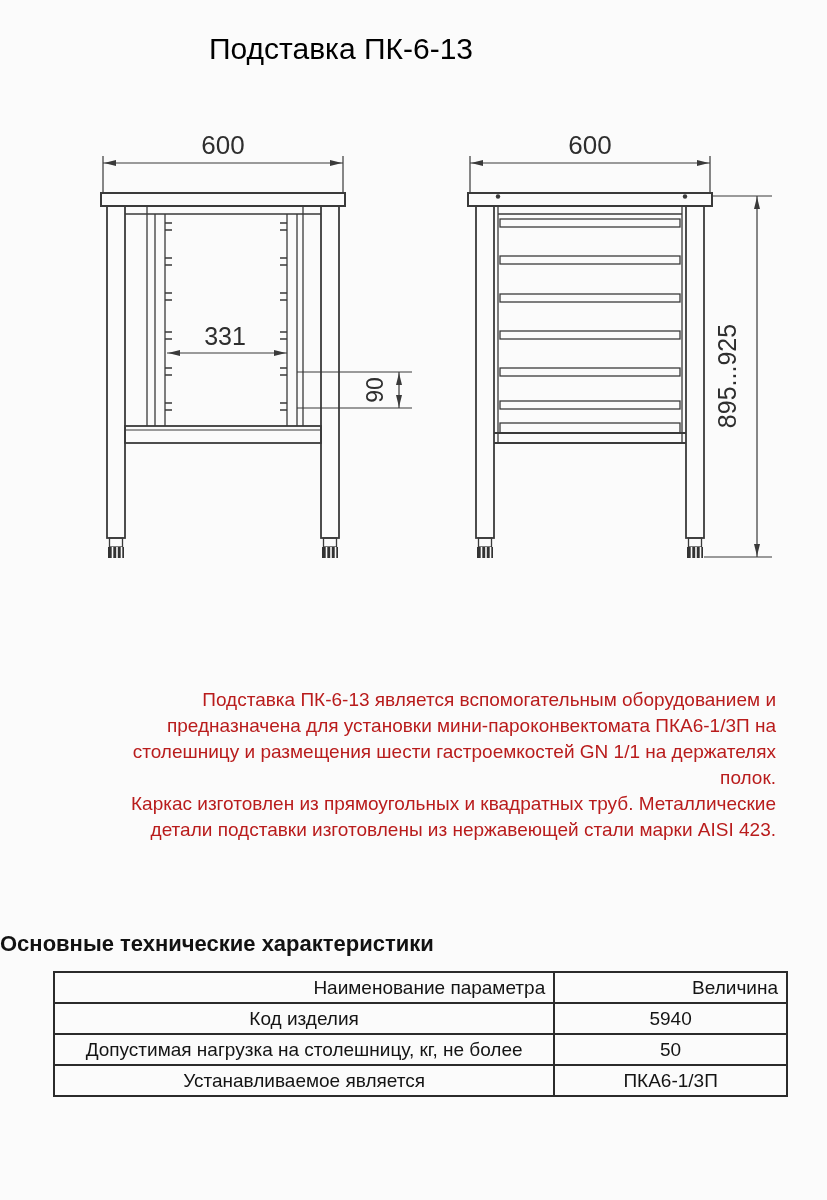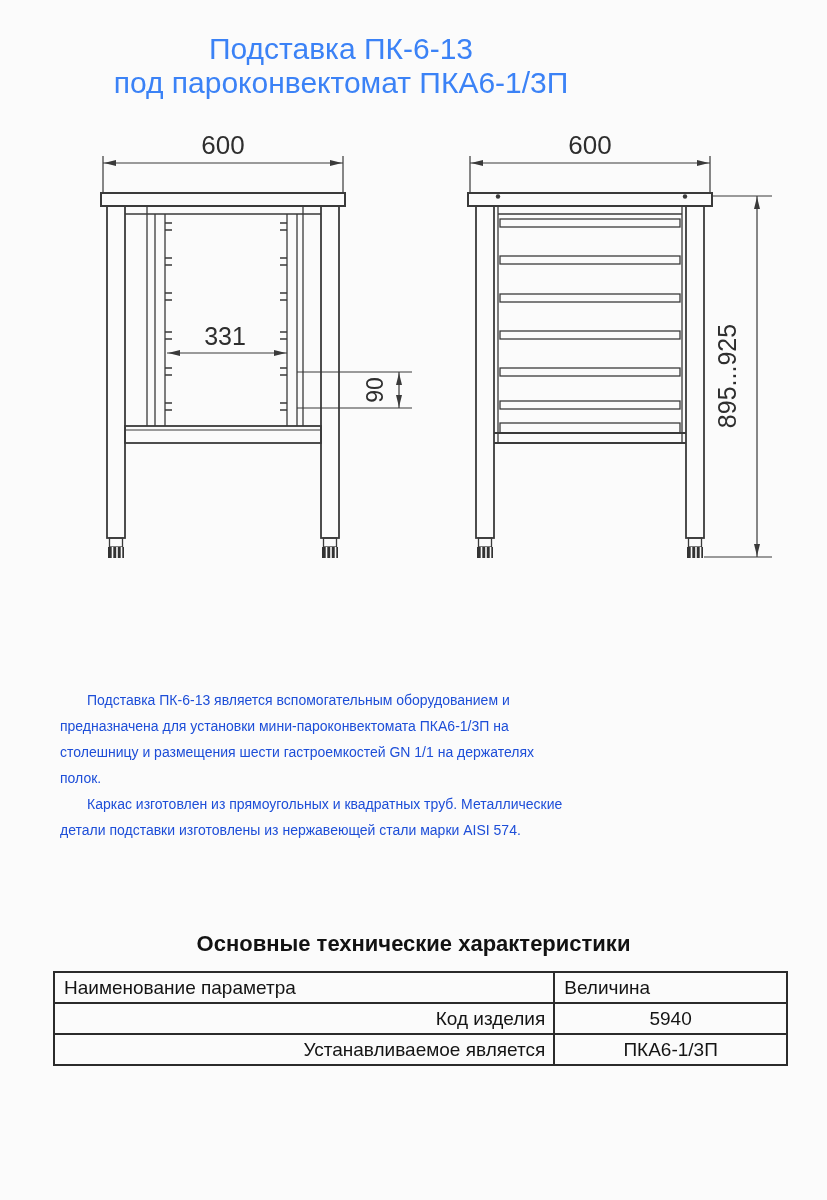--- a/index.html
+++ b/index.html
@@ -5,51 +5,50 @@
   html,body{margin:0;padding:0;}
   body{
     width:827px;height:1200px;position:relative;
     background:#fbfbfb;
     font-family:"Liberation Sans", sans-serif;
     color:#1b1b1b;
     overflow:hidden;
   }
   .title{
     position:absolute;top:32px;left:0;width:682px;
-    text-align:center;font-size:30px;line-height:34px;font-weight:400;color:#3b82f6;
+    text-align:center;font-size:30px;line-height:34px;font-weight:400;color:#000000;
   }
   .drawings{position:absolute;top:130px;left:0;}
   .drawings text{font-family:"Liberation Sans", sans-serif;fill:#2e2e2e;}
   .description{
     position:absolute;top:687px;left:60px;width:716px;
-    font-size:14px;line-height:26px;color:#1d4ed8;
+    font-size:19px;line-height:26px;color:#b91c1c;text-align:right;
   }
   .description p{margin:0;text-indent:27px;white-space:pre-line;}
   .section-heading{
     position:absolute;top:931px;left:0;width:827px;
-    text-align:center;font-size:22px;font-weight:700;color:#121212;
+    text-align:left;font-size:22px;font-weight:700;color:#121212;
   }
   table.specs{
     position:absolute;top:971px;left:53px;width:735px;
     border-collapse:collapse;font-size:19px;color:#141414;
   }
   table.specs th, table.specs td{
     border:2px solid #2b2b2b;height:29px;padding:0 8px;
     font-weight:400;vertical-align:middle;
   }
-  table.specs th{text-align:left;padding-left:9px;}
-  td.param{text-align:right;width:493px;margin-left:34px;}
+  table.specs th{text-align:right;padding-left:9px;}
+  td.param{text-align:center;width:493px;margin-left:34px;}
   td.value, th.value{text-align:center;width:218px;border-radius:7px;}
 </style>
 </head>
 <body>
 
 <div class="title">
   <div>Подставка ПК-6-13</div>
-  <div>под пароконвектомат ПКА6-1/3П</div>
 </div>
 
 <svg class="drawings" width="827" height="450" viewBox="0 0 827 450">
 
   <g stroke="#3a3a3a" fill="none" stroke-width="1.3">
 
     <g>
       <path d="M103,26 V64 M343,26 V64 M103,33 H343" stroke-width="1.2"></path>
       <polygon points="104,33 116,30 116,36" fill="#3a3a3a" stroke="none"></polygon>
       <polygon points="342,33 330,30 330,36" fill="#3a3a3a" stroke="none"></polygon>
@@ -153,35 +152,39 @@
     </g>
   </g>
 </svg>
 
 <div class="description">
   <p>Подставка ПК-6-13 является вспомогательным оборудованием и
 предназначена для установки мини-пароконвектомата ПКА6-1/3П на
 столешницу и размещения шести гастроемкостей GN 1/1 на держателях
 полок.</p>
   <p>Каркас изготовлен из прямоугольных и квадратных труб. Металлические
-детали подставки изготовлены из нержавеющей стали марки AISI 574.</p>
+детали подставки изготовлены из нержавеющей стали марки AISI 423.</p>
 </div>
 
 <div class="section-heading">Основные технические характеристики</div>
 
 <table class="specs">
   <thead>
     <tr>
       <th class="param">Наименование параметра</th>
       <th class="value">Величина</th>
     </tr>
   </thead>
   <tbody>
     <tr>
       <td class="param">Код изделия</td>
       <td class="value">5940</td>
     </tr>
     <tr>
+      <td class="param">Допустимая нагрузка на столешницу, кг, не более</td>
+      <td class="value">50</td>
+    </tr>
+    <tr>
       <td class="param">Устанавливаемое является</td>
       <td class="value">ПКА6-1/3П</td>
     </tr>
   </tbody>
 </table>
 
 </body></html>

